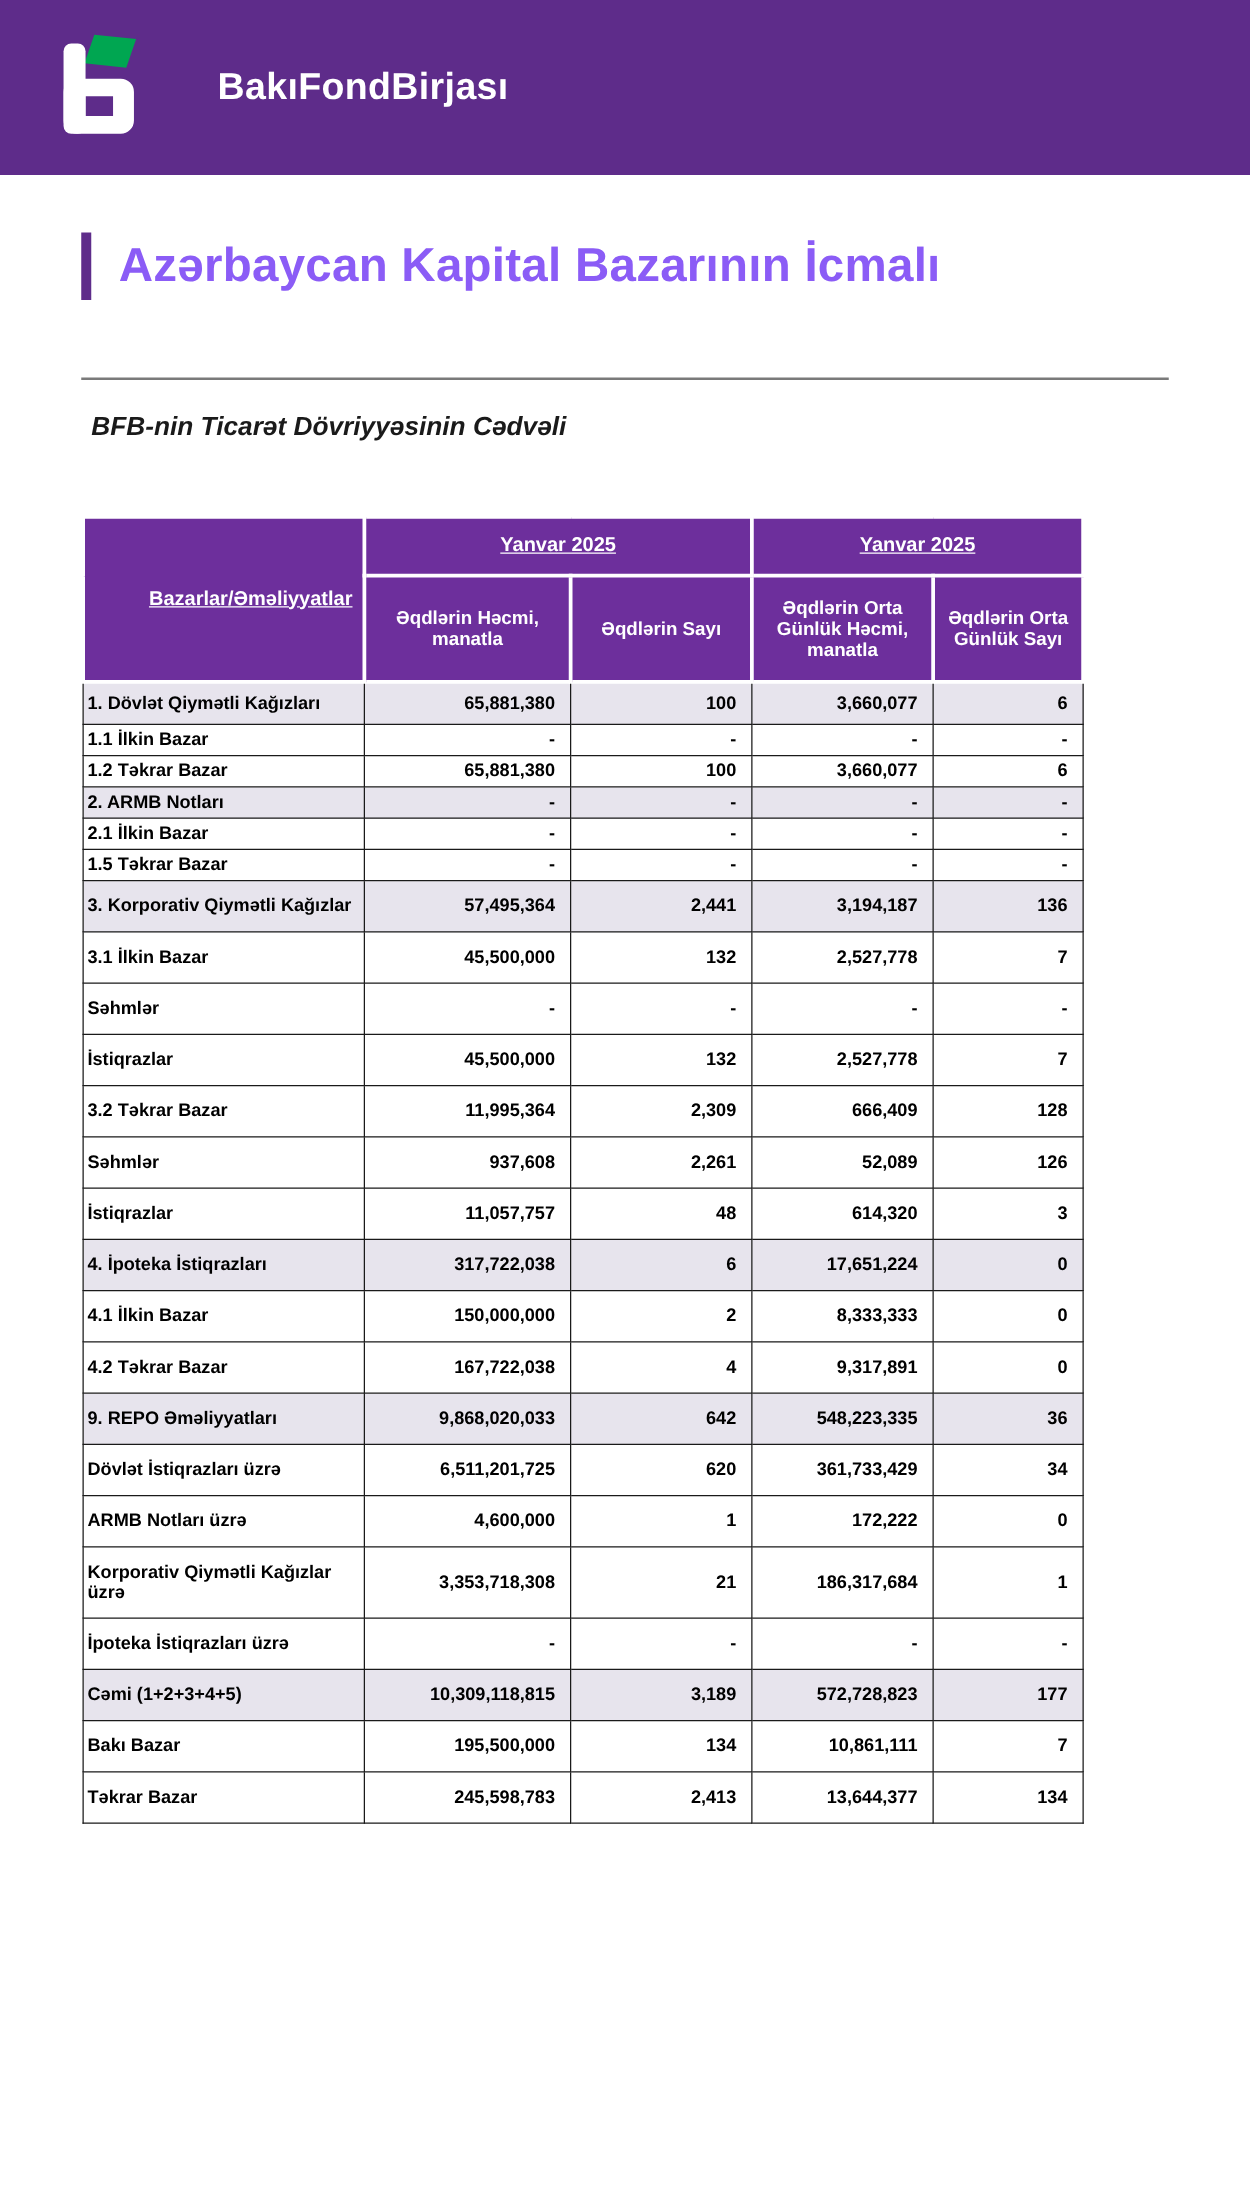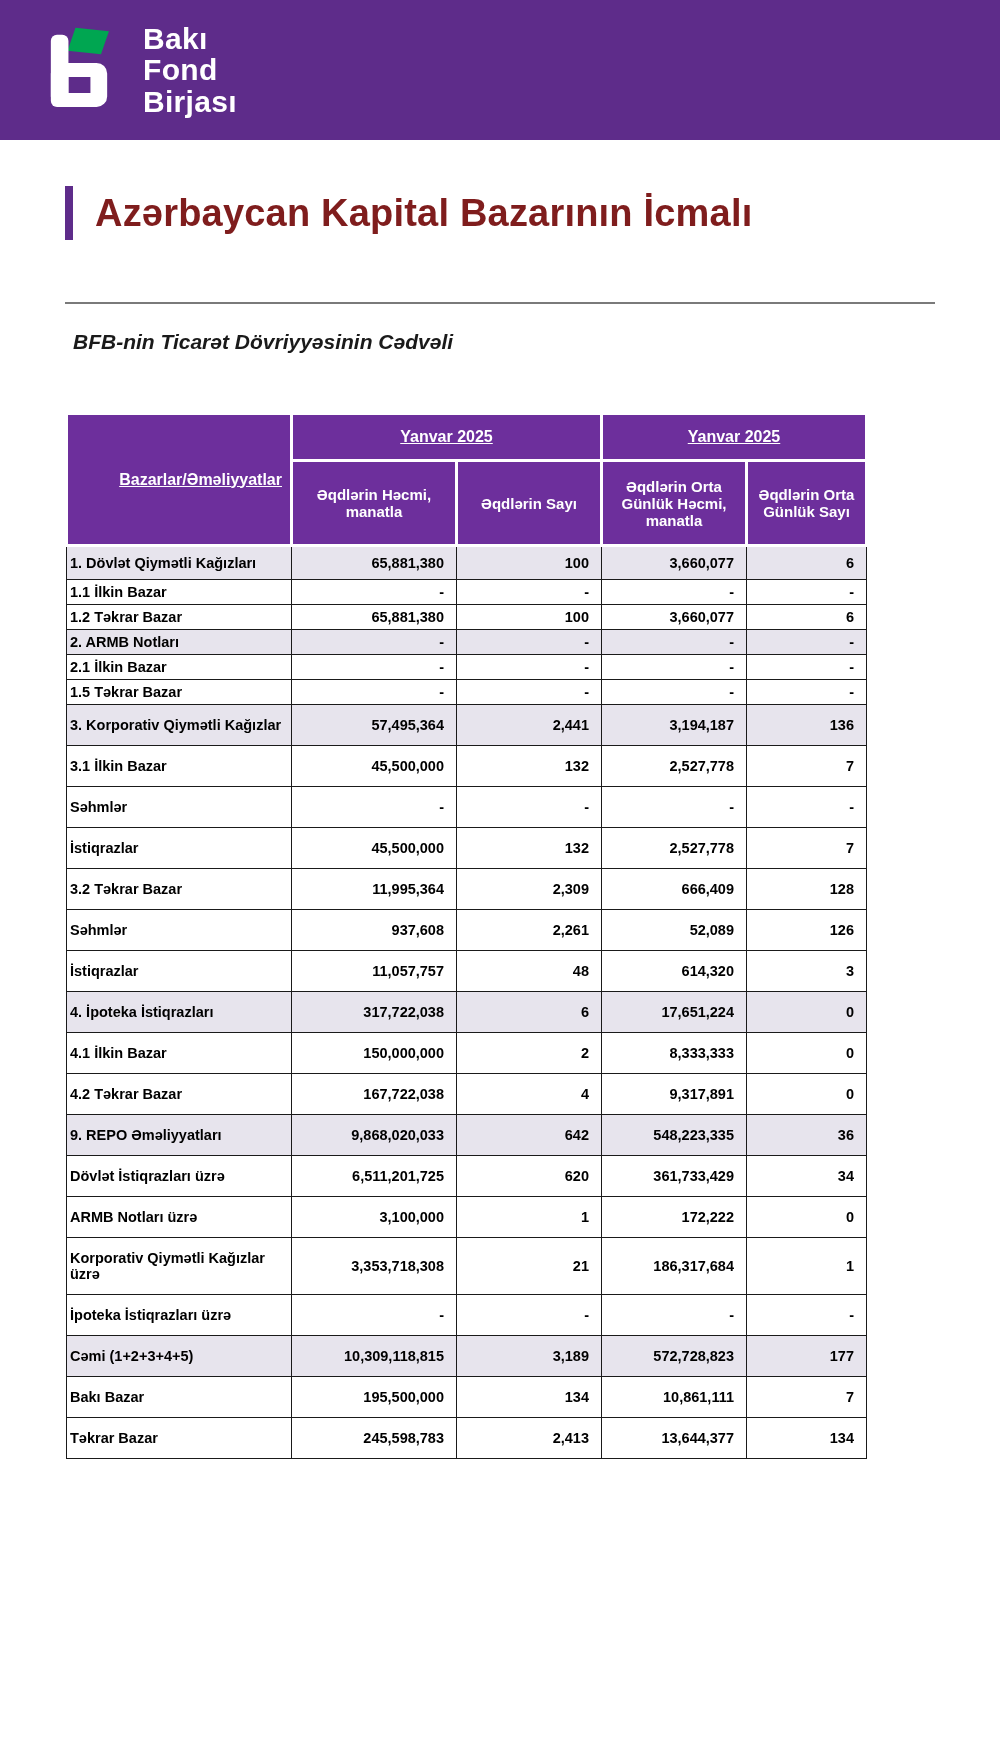--- a/index.html
+++ b/index.html
@@ -22,21 +22,21 @@
     align-items: center;
     padding-left: 35px;
     box-sizing: border-box;
   }
   .logo {
     display: flex;
     align-items: center;
     gap: 20px;
   }
   .logo-mark { width: 88px; height: 94px; display: block; }
-  .logo-text { display: flex; flex-direction: column; }
+  .logo-text { display: flex; flex-direction: row; margin-left: 31px; }
   .logo-text span {
     color: #ffffff;
     font-weight: bold;
     font-size: 30px;
     line-height: 1.04;
     letter-spacing: 0.3px;
   }
   
   .content { padding: 0 65px; }
   .title-row {
@@ -48,21 +48,21 @@
   .title-accent {
     width: 8px;
     height: 54px;
     background: #5e2c8a;
     flex: 0 0 auto;
   }
   h1.page-title {
     margin: 0;
     font-size: 38px;
     font-weight: bold;
-    color: #7f1d1d;
+    color: #8b5cf6;
     letter-spacing: 0.2px;
   }
   hr.divider {
     border: none;
     border-top: 2px solid #7a7a7a;
     margin: 62px 0 0 0;
   }
   h2.subtitle {
     margin: 26px 0 0 8px;
     font-size: 21px;
@@ -299,21 +299,21 @@
   </tr>
           <tr>
     <td class="label">Dövlət İstiqrazları üzrə</td>
     <td class="num">6,511,201,725</td>
     <td class="num">620</td>
     <td class="num">361,733,429</td>
     <td class="num">34</td>
   </tr>
           <tr>
     <td class="label">ARMB Notları üzrə</td>
-    <td class="num">3,100,000</td>
+    <td class="num">4,600,000</td>
     <td class="num">1</td>
     <td class="num">172,222</td>
     <td class="num">0</td>
   </tr>
           <tr>
     <td class="label">Korporativ Qiymətli Kağızlar üzrə</td>
     <td class="num">3,353,718,308</td>
     <td class="num">21</td>
     <td class="num">186,317,684</td>
     <td class="num">1</td>

